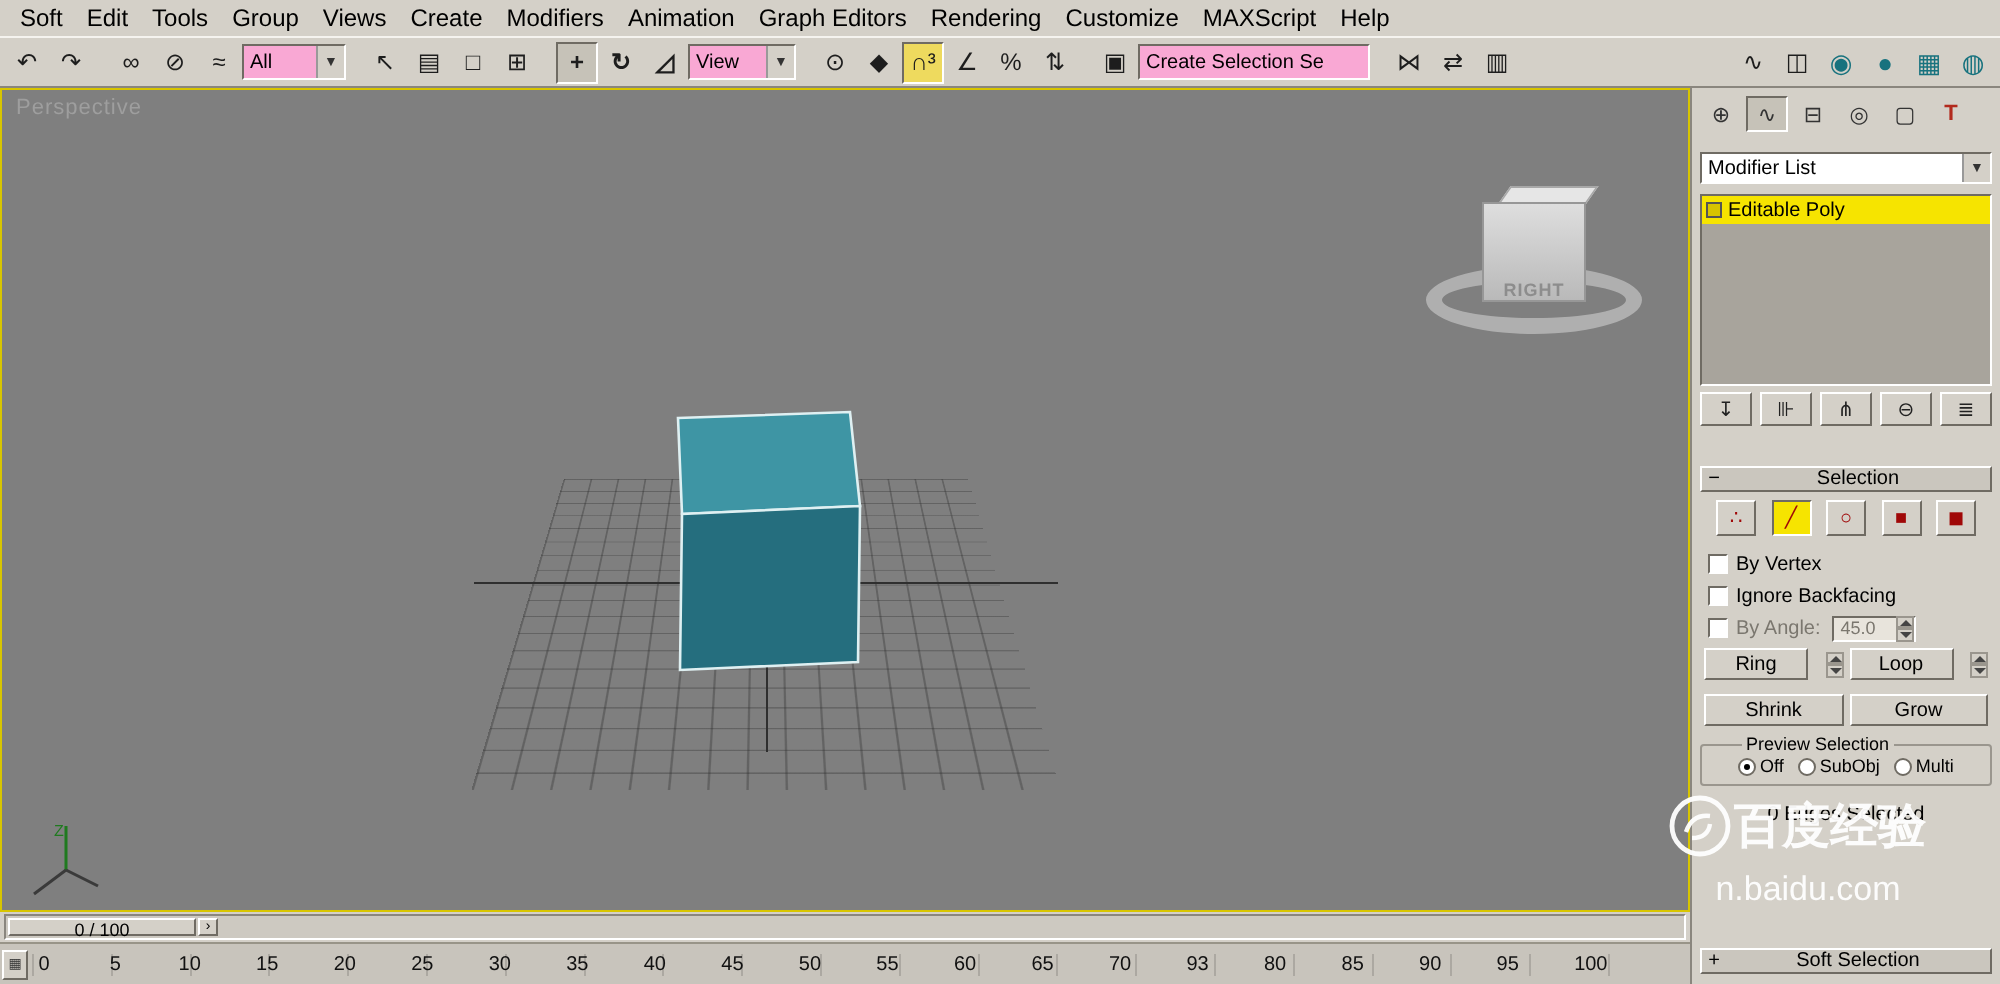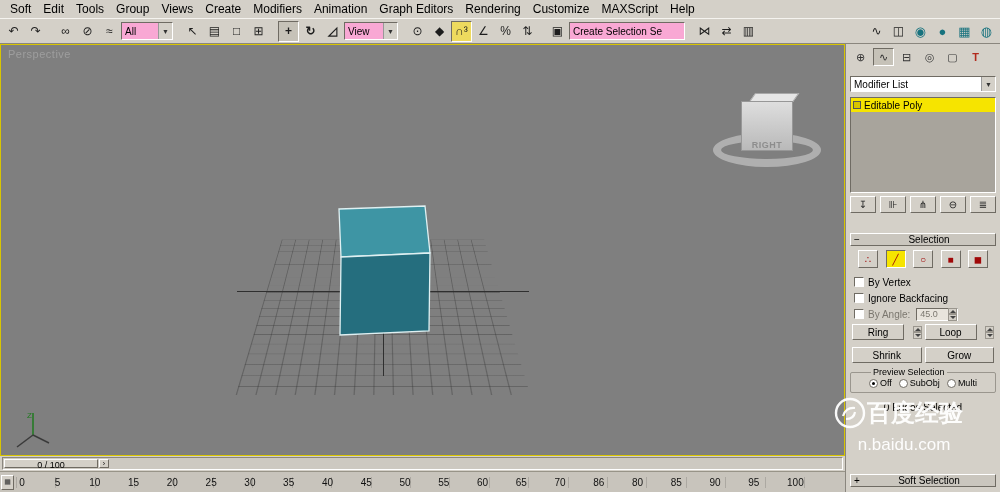--- a/index.html
+++ b/index.html
@@ -277,21 +277,21 @@
             <span class="tick">25</span>
             <span class="tick">30</span>
             <span class="tick">35</span>
             <span class="tick">40</span>
             <span class="tick">45</span>
             <span class="tick">50</span>
             <span class="tick">55</span>
             <span class="tick">60</span>
             <span class="tick">65</span>
             <span class="tick">70</span>
-            <span class="tick">86</span>
+            <span class="tick">93</span>
             <span class="tick">80</span>
             <span class="tick">85</span>
             <span class="tick">90</span>
             <span class="tick">95</span>
             <span class="tick">100</span>
           </div>
       </div>
     </div>
 
     <div class="panel">

